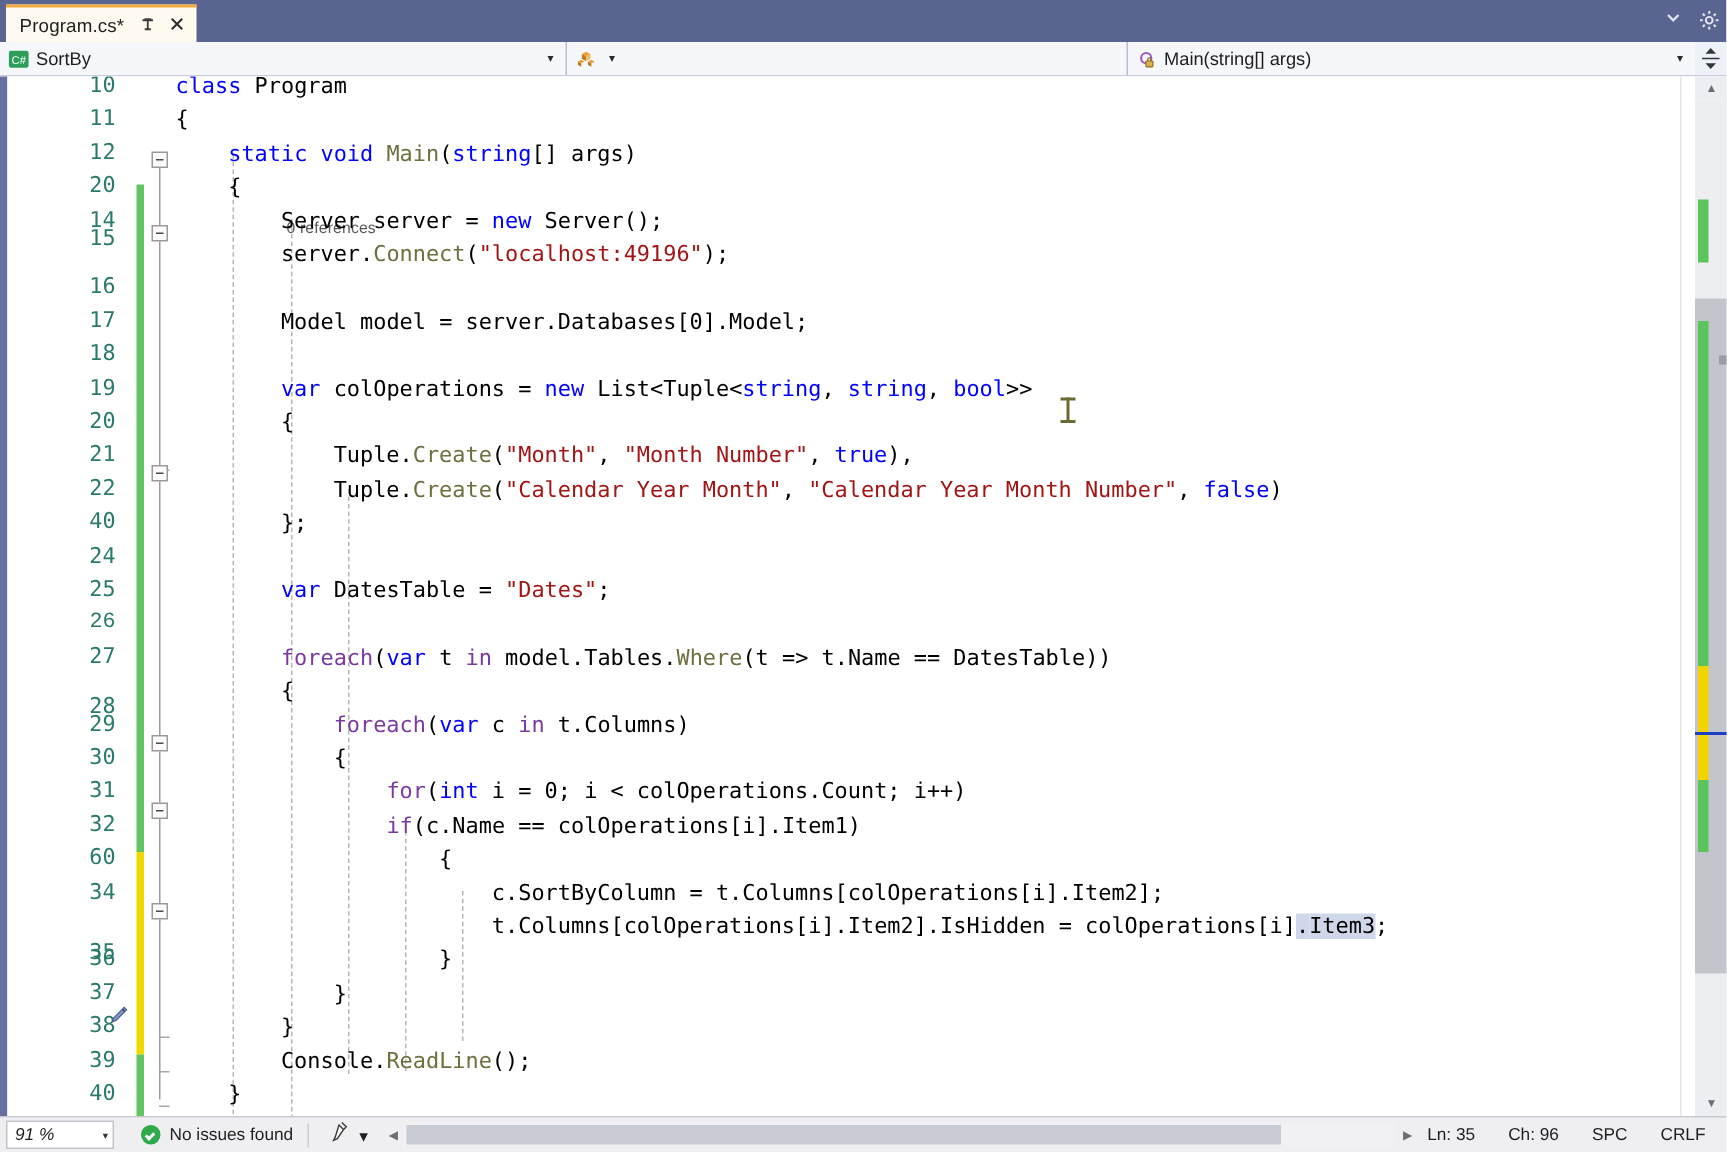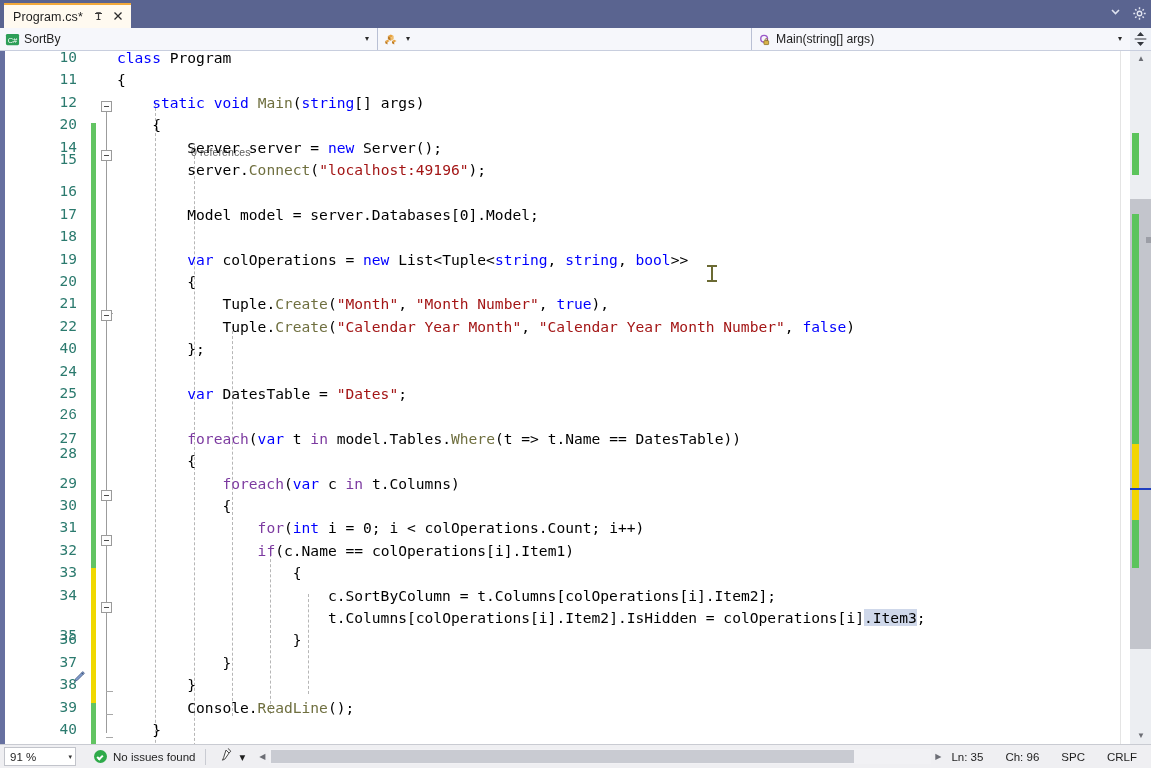--- a/index.html
+++ b/index.html
@@ -164,21 +164,21 @@
   .statusbar {
     position: absolute; left: 0; bottom: 0; width: 1151px; height: 24px;
     background: #efeff2; border-top: 1px solid #c9cbd2;
     display: flex; align-items: center; font-size: 11.5px; color: #1e1e1e;
   }
   .sb-zoom {
     width: 72px; height: 19px; margin-left: 4px; background: #ffffff;
     border: 1px solid #c2c4cb; display: flex; align-items: center;
     padding: 0 3px 0 5px; font-size: 11.5px;
   }
-  .sb-zoom .zv { flex: 1 1 auto; }
+  .sb-zoom .zv { flex: 1 1 auto; font-style: italic; }
   .sb-zoom .za { font-size: 7px; color: #333; }
   .sb-issues { display: flex; align-items: center; margin-left: 18px; gap: 6px; }
   .ok-dot {
     width: 13px; height: 13px; border-radius: 50%; background: #2faa4a;
     position: relative;
   }
   .ok-dot::after {
     content: ""; position: absolute; left: 3px; top: 5px; width: 4px; height: 2px;
     border-left: 2px solid #fff; border-bottom: 2px solid #fff;
     transform: rotate(-45deg);
@@ -297,26 +297,26 @@
           <div class="ln" style="top: 174.2px;">18</div>
           <div class="ln" style="top: 196.6px;">19</div>
           <div class="ln" style="top: 219px;">20</div>
           <div class="ln" style="top: 241.4px;">21</div>
           <div class="ln" style="top: 263.8px;">22</div>
           <div class="ln" style="top: 286.2px;">40</div>
           <div class="ln" style="top: 308.6px;">24</div>
           <div class="ln" style="top: 331px;">25</div>
           <div class="ln" style="top: 353.4px; font-family: Liberation Mono, monospace;">26</div>
           <div class="ln" style="top: 375.8px;">27</div>
-          <div class="ln" style="top: 391px;">28</div>
+          <div class="ln" style="top: 409px;">28</div>
           <div class="ln" style="top: 420.6px;">29</div>
           <div class="ln" style="top: 443px;">30</div>
           <div class="ln" style="top: 465.4px;">31</div>
           <div class="ln" style="top: 487.8px;">32</div>
-          <div class="ln" style="top: 510.2px;">33</div>
+          <div class="ln" style="top: 510.2px;">60</div>
           <div class="ln" style="top: 532.6px;">34</div>
           <div class="ln" style="top: 573px;">35</div>
           <div class="ln" style="top: 577.4px;">36</div>
           <div class="ln" style="top: 599.8px;">37</div>
           <div class="ln" style="top: 622.2px;">38</div>
           <div class="ln" style="top: 644.6px;">39</div>
           <div class="ln" style="top: 667px;">40</div>
         </div>
 
       <div class="chgbar chg-green" style="top:72px;height:445px;"></div>

